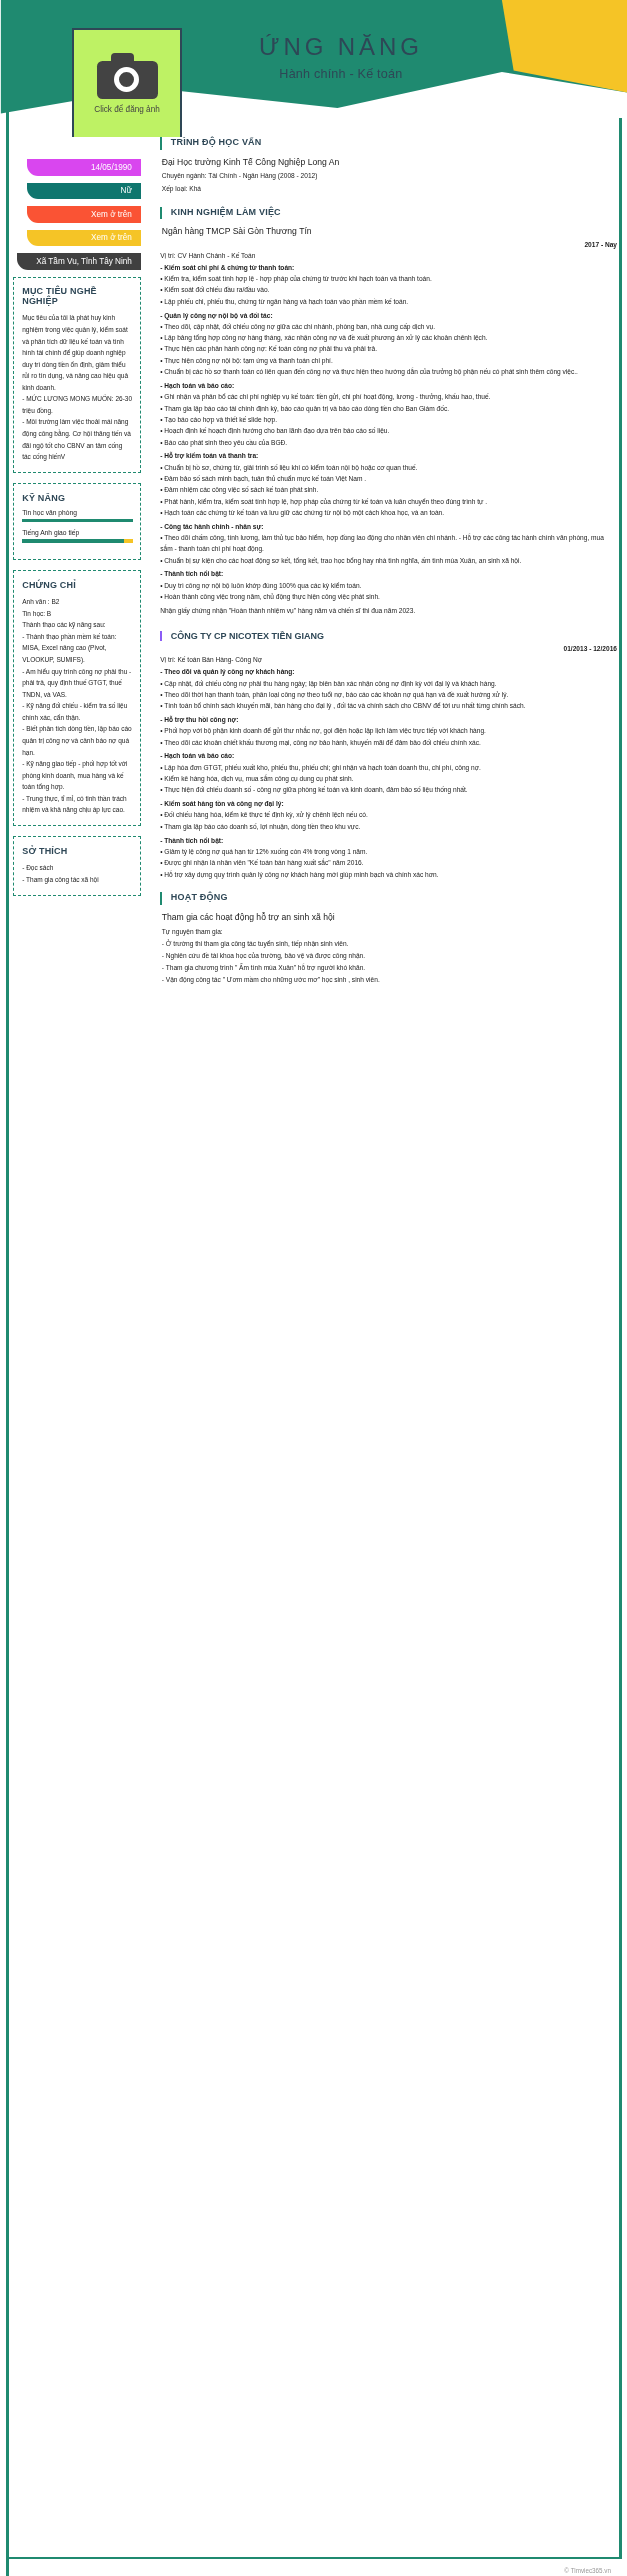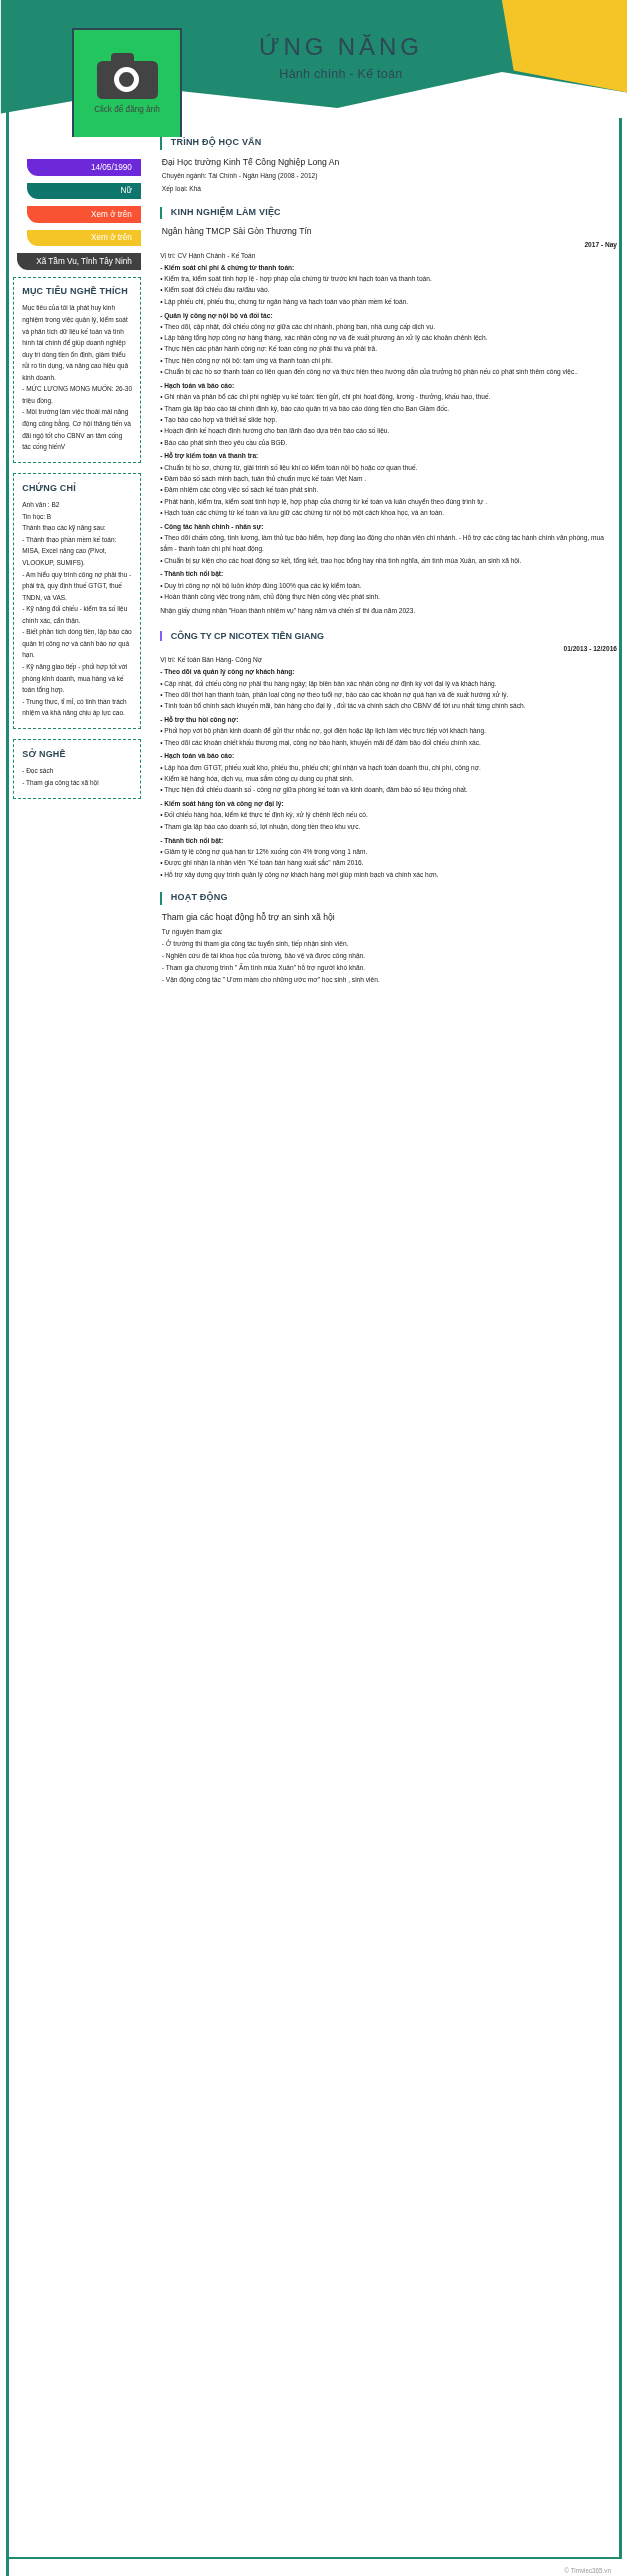--- a/index.html
+++ b/index.html
@@ -47,21 +47,21 @@
     height: 137px;
     width: 628px;
     overflow: hidden;
   }
   .header svg { position: absolute; left: 0; top: 0; }
 
   .photo-box {
     position: absolute;
     left: 72px; top: 28px;
     width: 110px; height: 111px;
-    background: #22c55e;
+    background: #bef264;
     border: 2.4px solid #2e4756;
     display: flex;
     flex-direction: column;
     align-items: center;
     justify-content: center;
     z-index: 5;
   }
   .cam-icon { width: 61px; height: 45px; position: relative; margin-bottom: 6.3px; }
   .cam-body {
     position: absolute; left: 0; top: 7.8px;
@@ -259,61 +259,76 @@
     <div class="title-block">
       <div class="cv-title">ỨNG NĂNG</div>
       <div class="cv-subtitle">Hành chính - Kế toán</div>
     </div>
   </div>
 
   <div class="body-wrap">
 
     <div class="col-left">
       <div class="infobars" id="infobars">
-          <div class="infobar" style="background: #6d28d9;">
+          <div class="infobar" style="background: #d946ef;">
             <span>14/05/1990</span>
           </div>
           <div class="infobar" style="background: #0f766e;">
             <span>Nữ</span>
           </div>
           <div class="infobar" style="background: rgb(250, 83, 52);">
             <span>Xem ở trên</span>
           </div>
           <div class="infobar" style="background: rgb(245, 196, 38);">
             <span>Xem ở trên</span>
           </div>
           <div class="infobar ib-wide" style="background: #404040;">
             <span>Xã Tầm Vu, Tỉnh Tây Ninh</span>
           </div>
         </div>
       <div id="side-sections">
           <div class="side-sec">
-            <div class="side-title">MỤC TIÊU NGHỀ THÍCH</div>
+            <div class="side-title">MỤC TIÊU NGHỀ NGHIỆP</div>
             <div class="side-body">
               <p>Mục tiêu của tôi là phát huy kinh nghiệm trong việc quản lý, kiểm soát và phân tích dữ liệu kế toán và tình hình tài chính để giúp doanh nghiệp duy trì dòng tiền ổn định, giảm thiểu rủi ro tín dụng, và nâng cao hiệu quả kinh doanh.</p>
               <p>- MỨC LƯƠNG MONG MUỐN: 26-30 triệu đồng.</p>
               <p>- Môi trường làm việc thoải mái năng động công bằng. Cơ hội thăng tiến và đãi ngộ tốt cho CBNV an tâm cống tác cống hiếnV</p>
+            </div>
+          </div>
+          <div class="side-sec">
+            <div class="side-title">KỸ NĂNG</div>
+            <div class="skill">
+              <div class="skill-name">Tin học văn phòng</div>
+              <div class="skill-track">
+                <div class="skill-fill" style="width: 100%;"></div>
+              </div>
+            </div>
+            <div class="skill">
+              <div class="skill-name">Tiếng Anh giao tiếp</div>
+              <div class="skill-track">
+                <div class="skill-fill" style="width: 92%;"></div>
+              </div>
             </div>
           </div>
           <div class="side-sec">
             <div class="side-title">CHỨNG CHỈ</div>
             <div class="side-body">
               <p>Anh văn : B2</p>
               <p>Tin học: B</p>
               <p>Thành thạo các kỹ năng sau:</p>
               <p>- Thành thạo phần mềm kế toán: MISA, Excel nâng cao (Pivot, VLOOKUP, SUMIFS).</p>
               <p>- Am hiểu quy trình công nợ phải thu - phải trả, quy định thuế GTGT, thuế TNDN, và VAS.</p>
               <p>- Kỹ năng đối chiếu - kiểm tra số liệu chính xác, cẩn thận.</p>
               <p>- Biết phân tích dòng tiền, lập báo cáo quản trị công nợ và cảnh báo nợ quá hạn.</p>
               <p>- Kỹ năng giao tiếp - phối hợp tốt với phòng kinh doanh, mua hàng và kế toán tổng hợp.</p>
               <p>- Trung thực, tỉ mỉ, có tinh thần trách nhiệm và khả năng chịu áp lực cao.</p>
             </div>
           </div>
           <div class="side-sec">
-            <div class="side-title">SỞ NGHỀ</div>
+            <div class="side-title">SỞ THÍCH</div>
             <div class="side-body">
               <p>- Đọc sách</p>
               <p>- Tham gia công tác xã hội</p>
             </div>
           </div>
         </div>
     </div>
 
     <div class="col-right">
 

